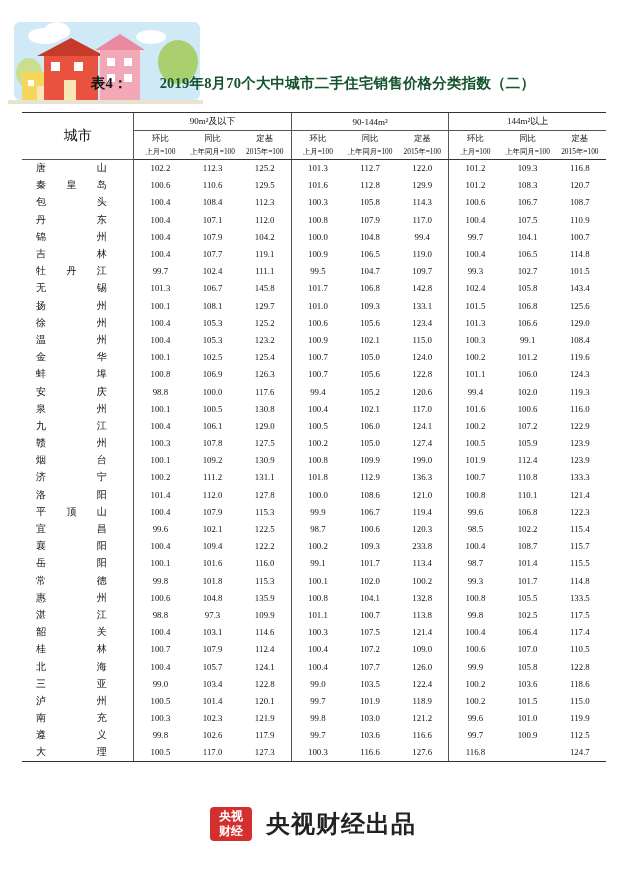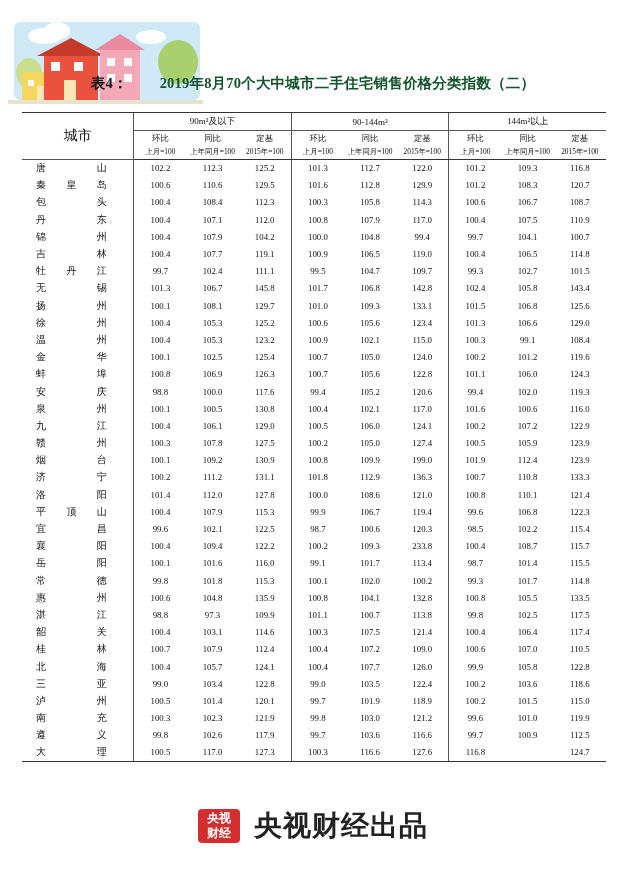--- a/index.html
+++ b/index.html
@@ -113,21 +113,21 @@
   }
   .logo-box{
     display:inline-block;vertical-align:middle;
     width:42px;height:34px;background:#d42f2f;border-radius:4px;
     color:#fff;font-size:12px;font-weight:bold;line-height:15px;
     font-family:"Liberation Sans",sans-serif;
     padding-top:2px;box-sizing:border-box;letter-spacing:0px;
   }
   .logo-text{
     display:inline-block;vertical-align:middle;margin-left:10px;
-    font-size:28px;font-weight:bold;color:#222;
+    font-size:24px;font-weight:bold;color:#222;
     font-family:"Liberation Sans",sans-serif;letter-spacing:1px;
   }
 </style>
 </head>
 <body>
 
 <div class="illus">
   <div class="sky"></div>
   <div class="cloud c1"></div>
   <div class="cloud c2"></div>

